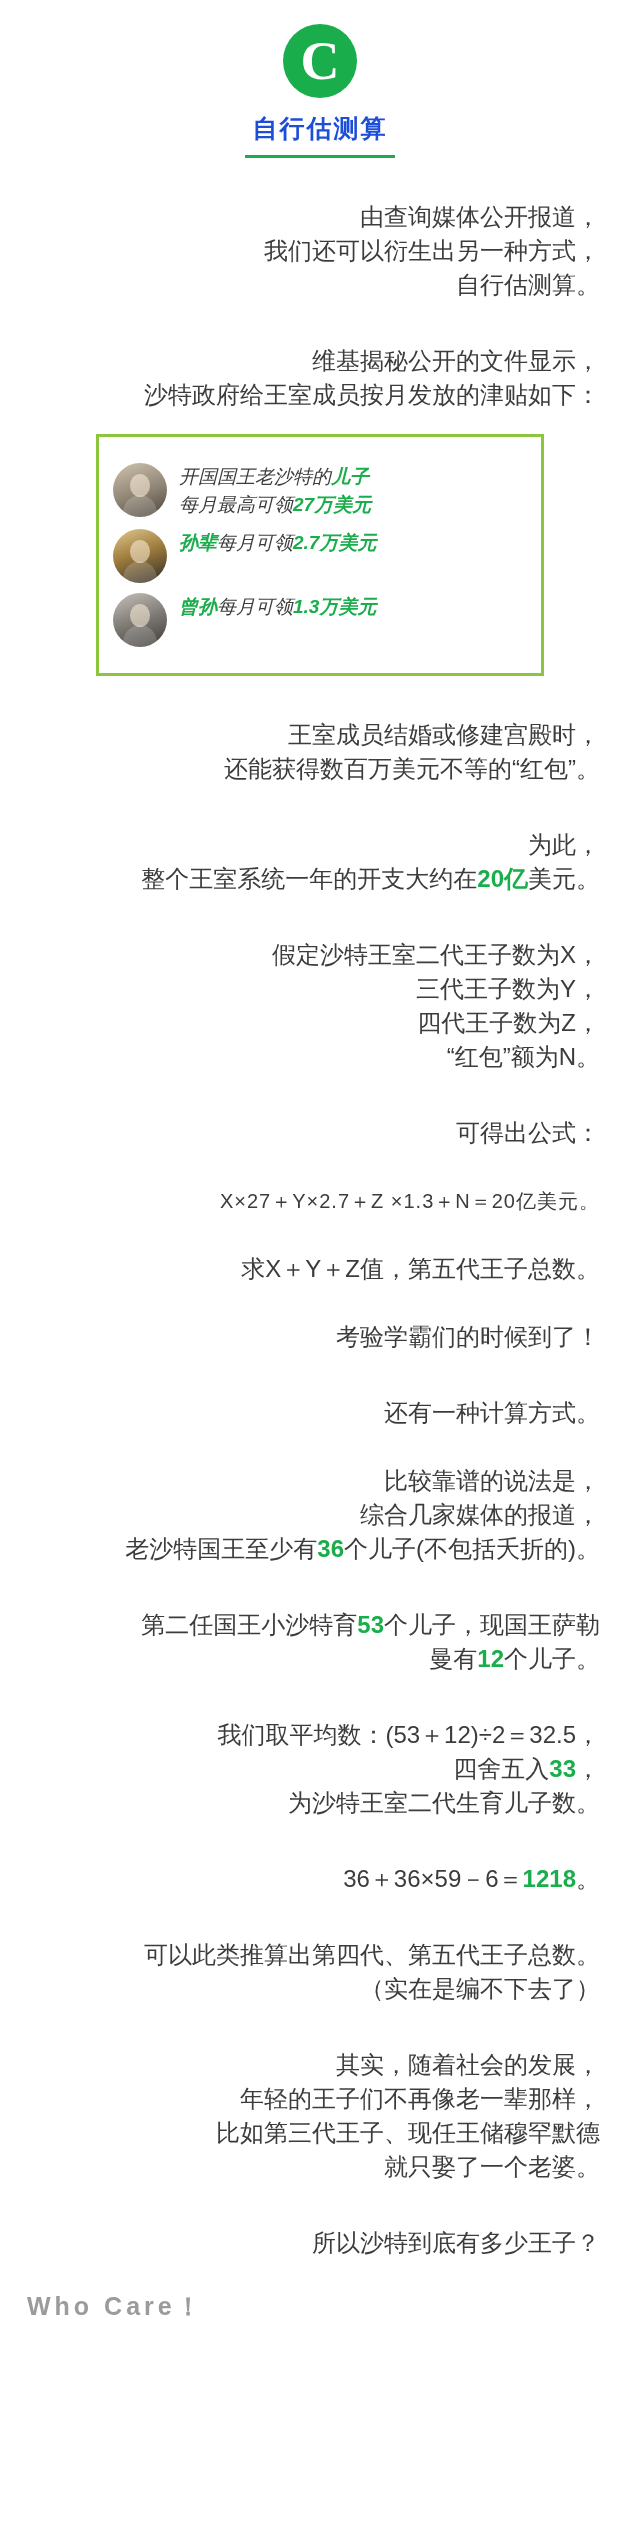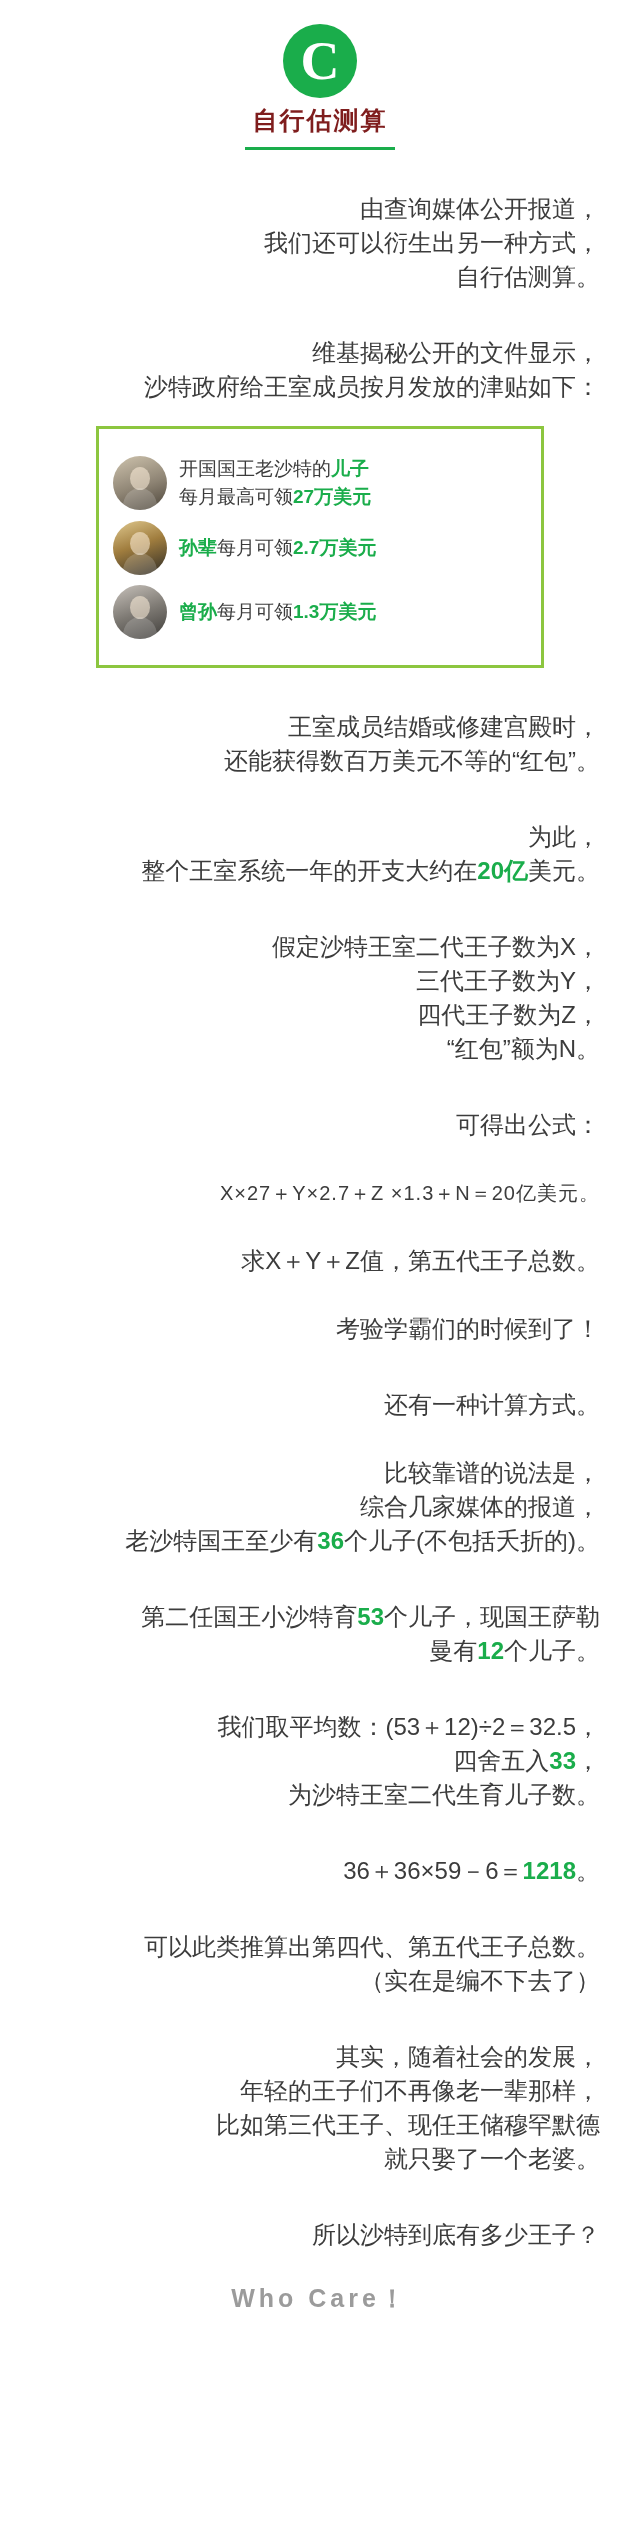--- a/index.html
+++ b/index.html
@@ -36,25 +36,25 @@
     color: #ffffff;
     font-size: 54px;
     line-height: 74px;
     text-align: center;
     font-family: "Liberation Serif", "DejaVu Serif", serif;
     font-weight: bold;
     letter-spacing: 0;
   }
   .section-title {
     text-align: center;
-    color: #7f1d1d;
+    color: #1d4ed8;
     font-size: 25px;
     font-weight: bold;
     letter-spacing: 2px;
-    margin-top: 6px;
+    margin-top: 14px;
   }
   .title-rule {
     width: 150px;
     height: 3px;
     background: #1aad4b;
     margin: 10px auto 0 auto;
   }
 
   
   .para {
@@ -73,22 +73,22 @@
   
   .stipend-box {
     width: 448px;
     margin: 22px auto 0 auto;
     border: 3px solid #8cc63f;
     box-sizing: border-box;
     padding: 16px 14px 16px 14px;
   }
   .stipend-row {
     display: flex;
-    align-items: center;
     margin: 10px 0 10px 0;
+    font-style: italic;
   }
   .avatar {
     width: 54px;
     height: 54px;
     border-radius: 50%;
     flex: 0 0 54px;
     margin-right: 12px;
     overflow: hidden;
     position: relative;
     background: #b9a98d;
@@ -134,27 +134,28 @@
   
   .formula {
     text-align: right;
     font-size: 20px;
     line-height: 34px;
     letter-spacing: 1px;
   }
 
   
   .whocare {
-    text-align: center;
+    text-align: left;
     color: #9b9b9b;
     font-size: 25px;
     font-weight: bold;
     letter-spacing: 4px;
     margin-top: 30px;
     padding-bottom: 26px;
+    margin-left: 27px;
   }
 </style>
 </head>
 <body>
 
 <div class="page">
 
   <div class="badge-wrap">
     <div class="badge">C</div>
   </div>

